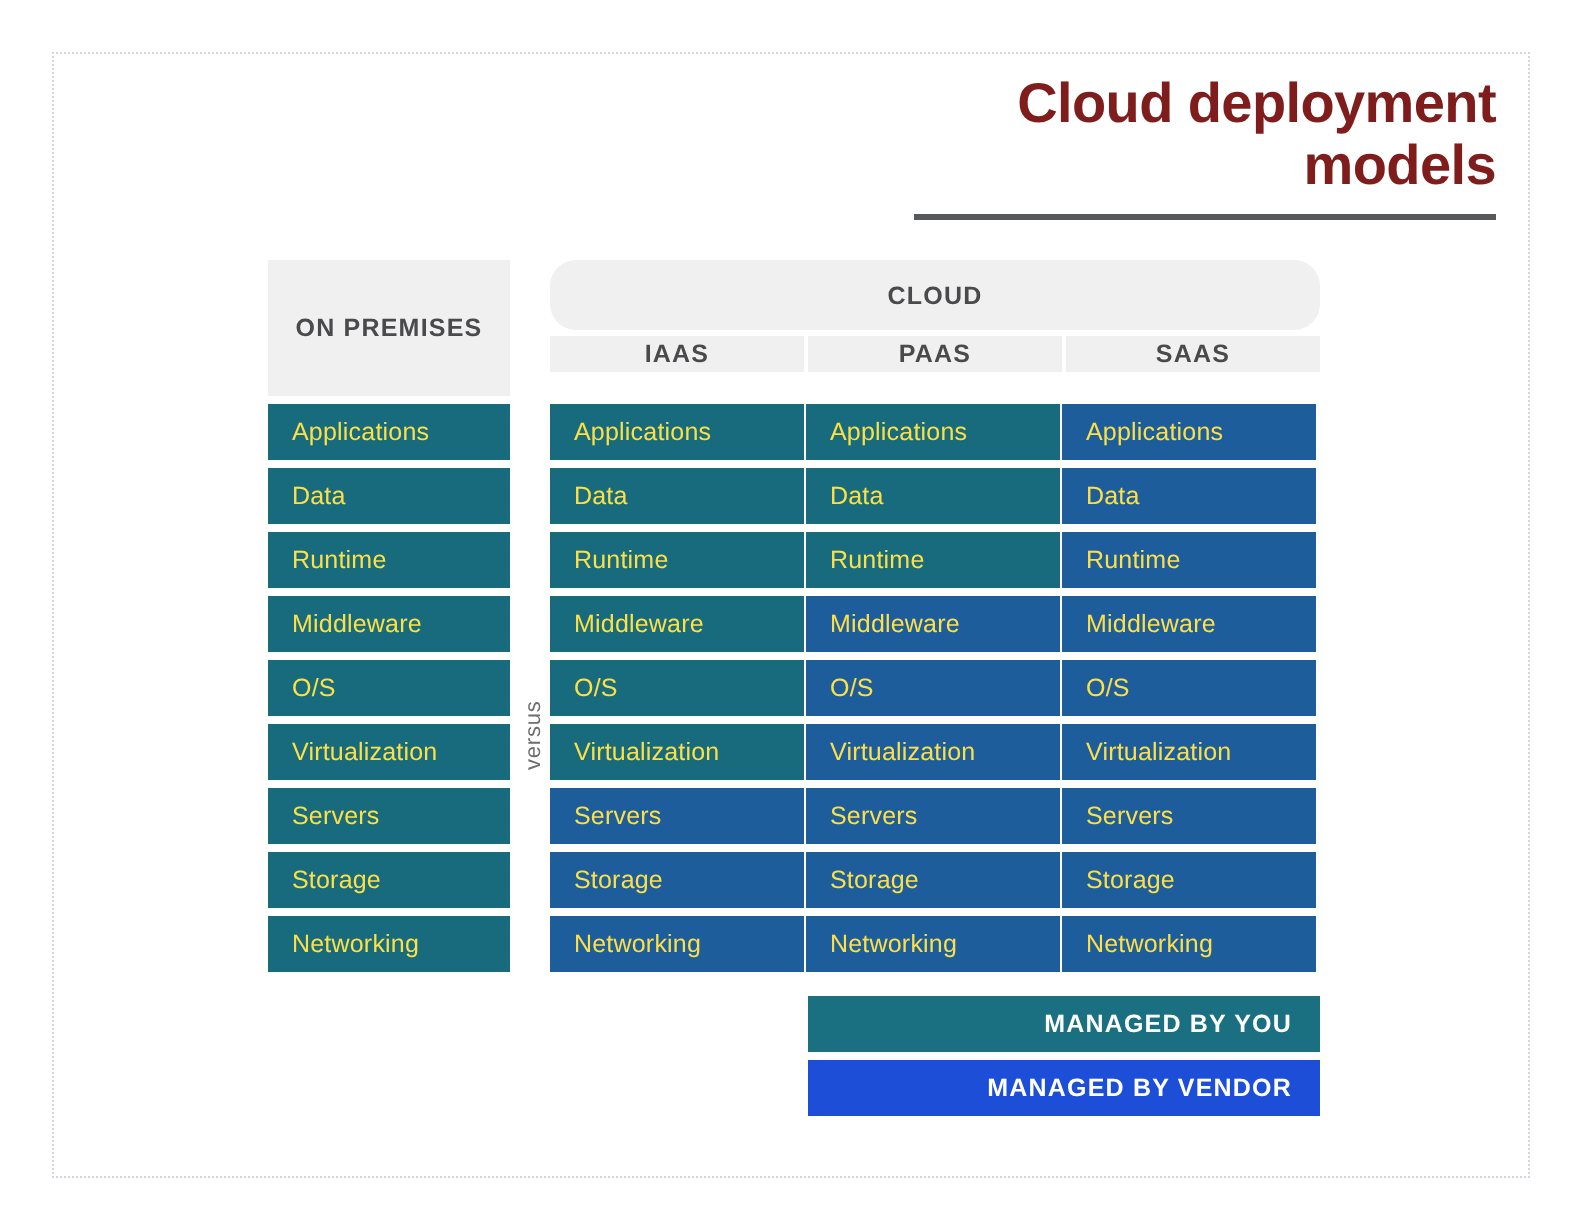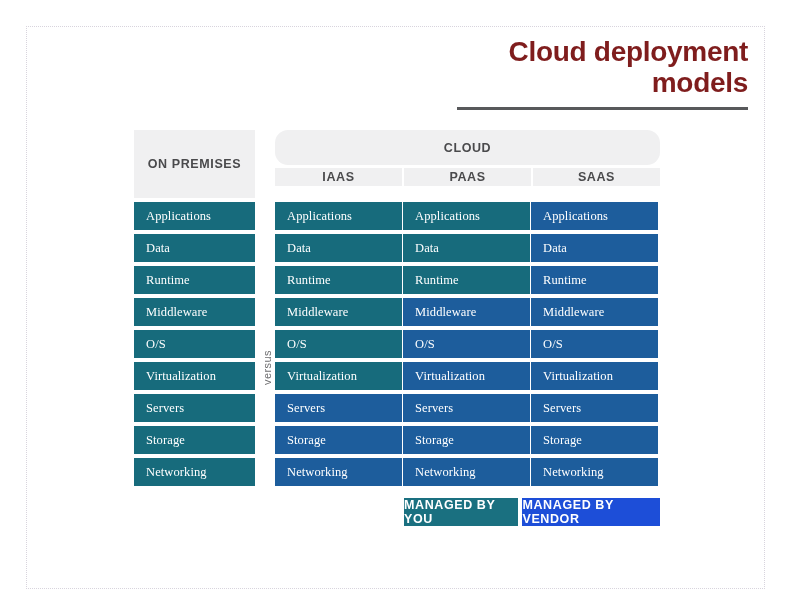--- a/index.html
+++ b/index.html
@@ -142,25 +142,24 @@
   #col-paas   { left: 269px; }
   #col-saas   { left: 397px; }
   #col-iaas, #col-paas, #col-saas { width: 127px; }
 
   .cell {
     height: 28px;
     display: flex;
     align-items: center;
     padding-left: 12px;
     box-sizing: border-box;
-    color: #ffffff;
+    color: #fde047;
     font-size: 12.5px;
     letter-spacing: 0.1px;
     white-space: nowrap;
-    font-family: Liberation Serif, serif;
   }
   .cell.you    { background: #176b7c; }
   .cell.vendor { background: #1d5d9c; }
 
   
   #versus {
     position: absolute;
     left: 126px;
     top: 170px;
     width: 14px;
@@ -172,21 +171,21 @@
     transform-origin: center center;
   }
 
   
   #legend {
     position: absolute;
     left: 270px;
     top: 368px;
     width: 256px;
     display: flex;
-    flex-direction: row;
+    flex-direction: column;
     gap: 4px;
   }
   .legend-bar {
     height: 28px;
     display: flex;
     align-items: center;
     justify-content: flex-end;
     padding-right: 14px;
     box-sizing: border-box;
     color: #ffffff;

